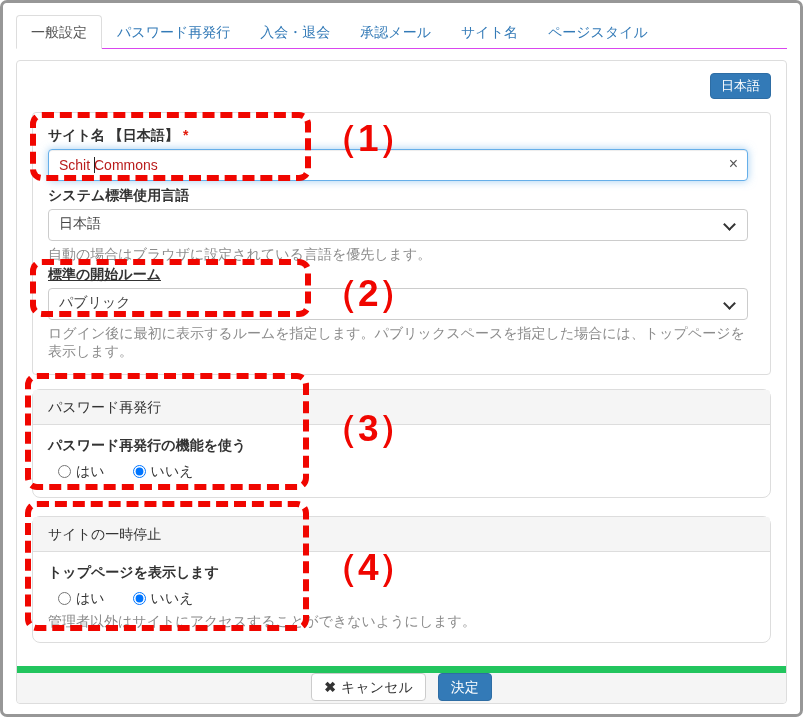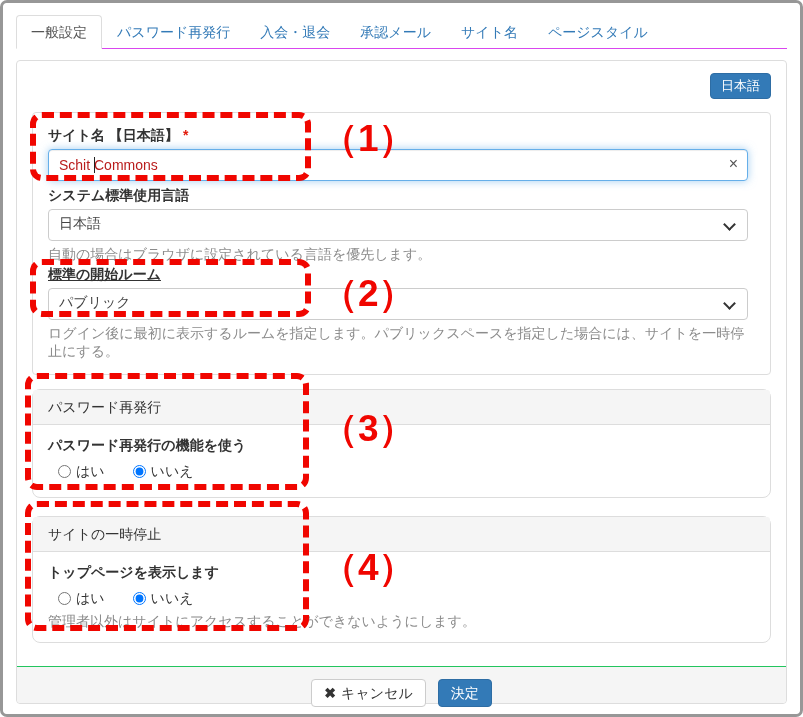--- a/index.html
+++ b/index.html
@@ -70,22 +70,22 @@
   }
   .panel-body { padding:10px 15px 16px 15px; }
   .q-label { font-weight:bold; line-height:20px; }
   .radio-row { margin-top:6px; padding-left:10px; line-height:20px; }
   .radio-row label { margin-right:24px; cursor:pointer; color:#333; }
   .radio-row input { vertical-align:-2px; margin-right:5px; }
 
   
   .panel-footer {
     position:absolute; left:0; right:0; bottom:0; height:37px;
-    background:#f5f5f5; border-top:1px solid #22c55e; border-radius:0 0 4px 4px;
-    text-align:center; padding-top:12px;
+    background:#f5f5f5; border-top:7px solid #22c55e; border-radius:0 0 4px 4px;
+    text-align:center; padding-top:0;
   }
   .panel-footer .btn { padding:4px 12px; }
   .btn-cancel { margin-right:8px; }
   .btn-cancel .x { font-weight:bold; margin-right:5px; }
 
   
   .anno { position:absolute; border:6px dashed #f00600; border-radius:12px; pointer-events:none; }
   .anno-label { position:absolute; color:#f00600; font-size:37px; font-weight:bold; pointer-events:none; line-height:1; }
   #anno1 { left:27px; top:109px; width:281px; height:69px; }
   #anno1-label { left:318px; top:117px; }
@@ -144,21 +144,21 @@
         <span>日本語</span>
         <span class="chev"></span>
       </div>
       <div class="help-block">自動の場合はブラウザに設定されている言語を優先します。</div>
 
       <label class="control-label" style="margin-top:1px;text-decoration:underline;">標準の開始ルーム</label>
       <div class="select-box">
         <span>パブリック</span>
         <span class="chev"></span>
       </div>
-      <div class="help-block">ログイン後に最初に表示するルームを指定します。パブリックスペースを指定した場合には、サイトを一時停止にする。</div>
+      <div class="help-block">ログイン後に最初に表示するルームを指定します。パブリックスペースを指定した場合には、トップページを表示します。</div>
 
     </div>
 
     <div class="panel panel-pw">
       <div class="panel-heading">パスワード再発行</div>
       <div class="panel-body">
         <div class="q-label">パスワード再発行の機能を使う</div>
         <div class="radio-row">
           <label>
             <input type="radio" name="pw-reissue" style=""><span>はい</span>

